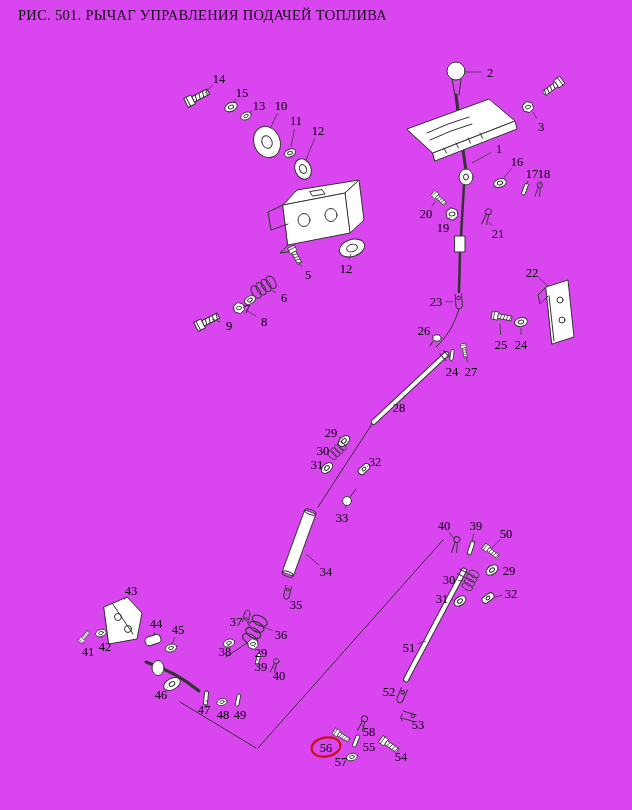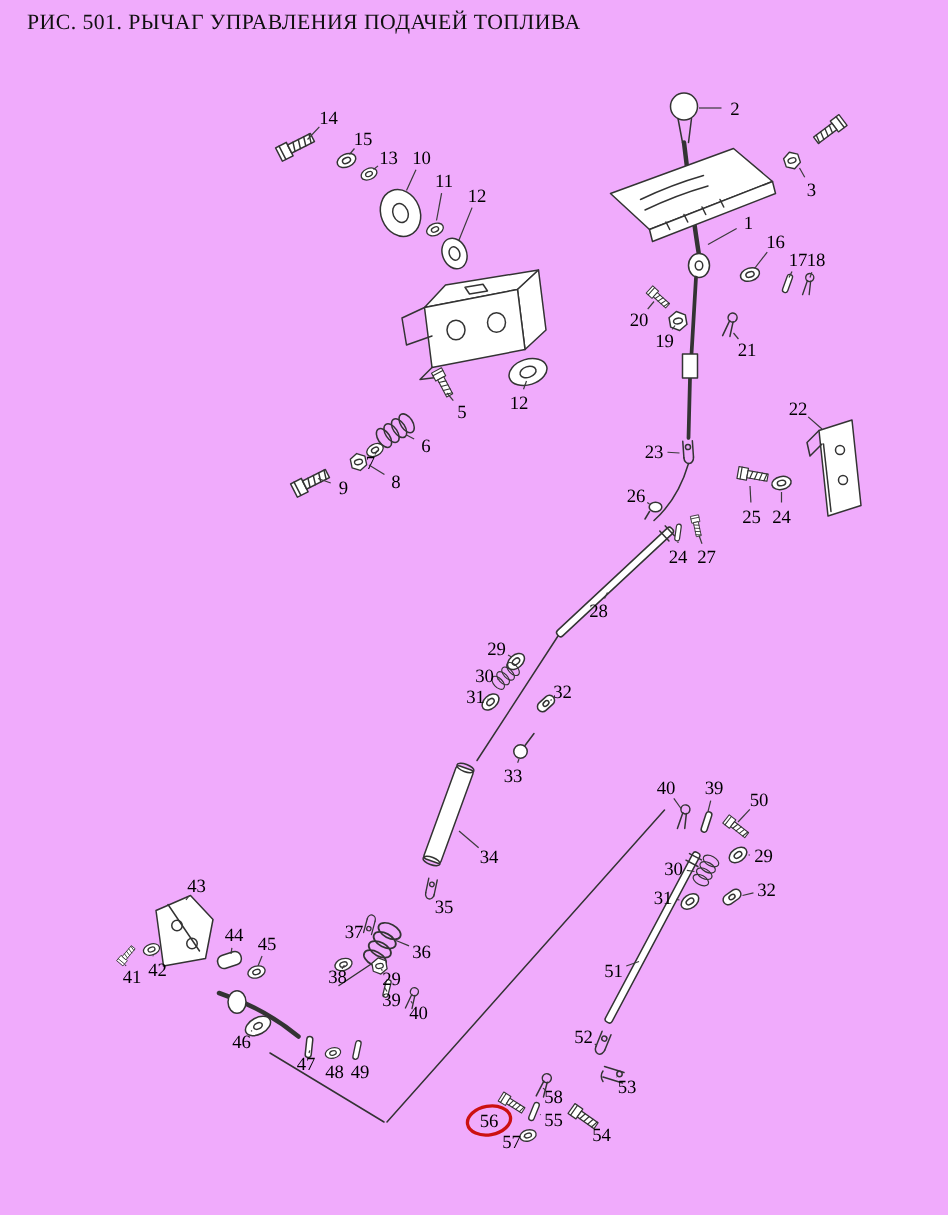--- a/index.html
+++ b/index.html
@@ -1,16 +1,16 @@
 <!DOCTYPE html>
 <html style="--accent: #cc1111; --line: #333333;"><head>
 <meta charset="utf-8">
 <style>
   html,body{margin:0;padding:0;background:#ffffff;}
-  .page{position:relative;width:632px;height:810px;margin:0 auto;background:#f0abfc;
+  .page{position:relative;width:632px;height:810px;margin:0 auto;background:#d946ef;
         font-family:"Liberation Serif",serif;overflow:hidden;}
   .figure-title{position:absolute;left:18px;top:7px;font-size:14.5px;color:#101010;
         letter-spacing:.3px;white-space:nowrap;}
   .diagram{position:absolute;left:0;top:0;}
   .art{stroke:var(--line,#333);fill:none;stroke-width:1;stroke-linecap:round;stroke-linejoin:round;}
   .callout{font-family:"Liberation Serif",serif;font-size:12.5px;fill:#000;stroke:none;text-anchor:middle;}
   .leader{stroke:#3a3a3a;stroke-width:.8;fill:none;}
   .highlight-ellipse{fill:none;stroke:var(--accent,#c00);stroke-width:2.2;}
 </style>
 </head>

